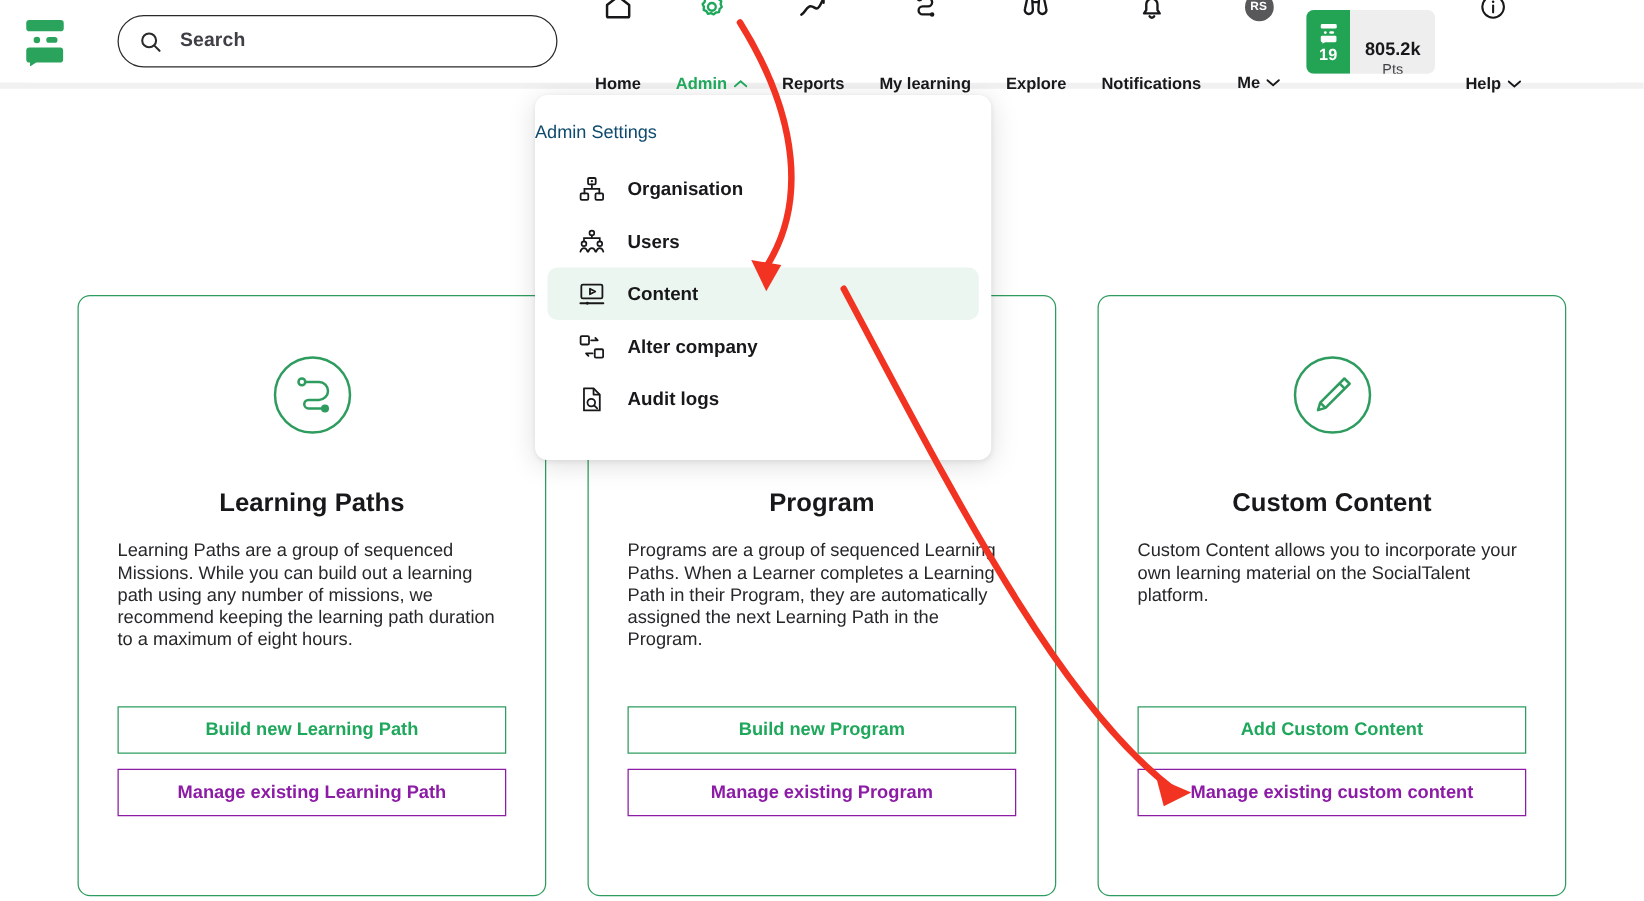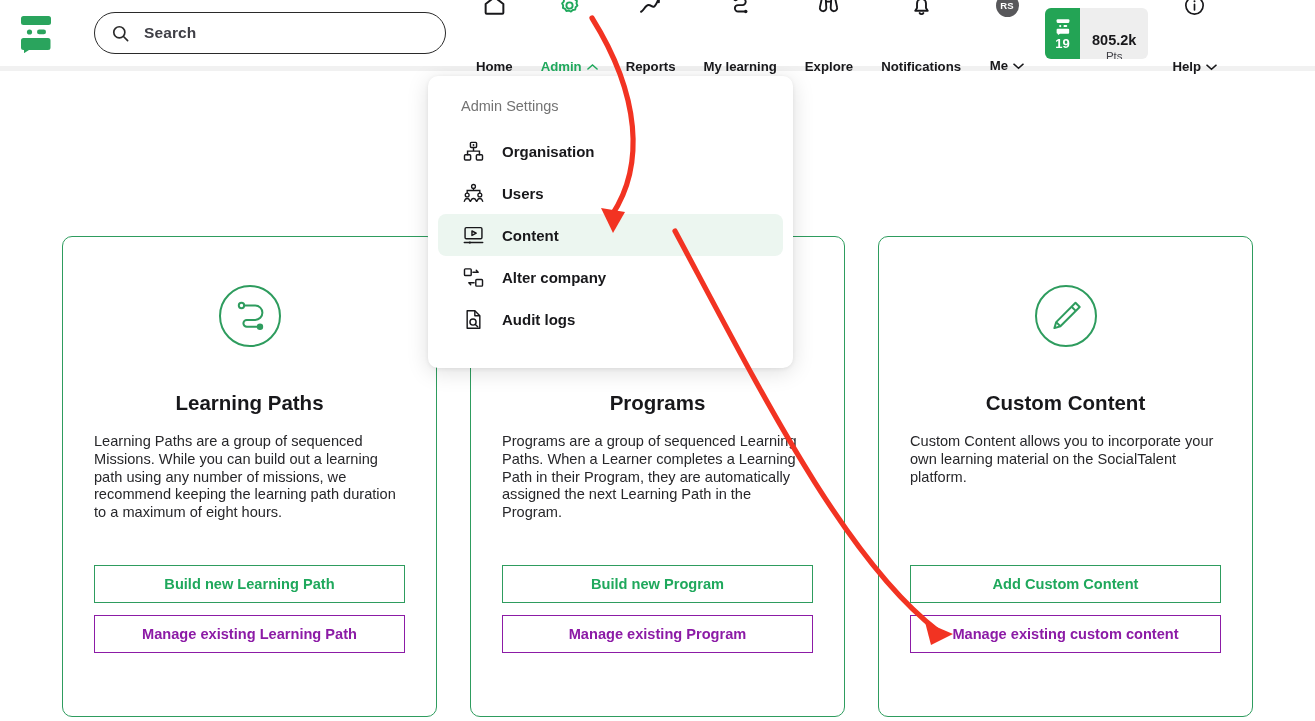--- a/index.html
+++ b/index.html
@@ -98,22 +98,22 @@
   .dropdown {
     position: absolute; left: 428px; top: 76px;
     width: 365px; height: 292px;
     background: #ffffff;
     border-radius: 10px;
     box-shadow: 0 4px 22px rgba(0,0,0,.13), 0 1px 4px rgba(0,0,0,.07);
     z-index: 20;
     padding-top: 22px;
   }
   .dropdown-title {
-    font-size: 14.5px; color: #737373; font-weight: 400;
-    padding-left: 33px; margin-bottom: 16px;
+    font-size: 14.5px; color: #0c4a6e; font-weight: 400;
+    margin-bottom: 16px;
   }
   .dd-item {
     display: flex; align-items: center;
     height: 42px; margin: 0 10px; padding-left: 23px;
     border-radius: 8px; cursor: pointer; gap: 17px;
   }
   .dd-item.selected { background: #ecf6f0; }
   .dd-icon { width: 24px; height: 24px; flex: none; display:flex; align-items:center; justify-content:center;}
   .dd-label { font-size: 15px; font-weight: 700; color: #18181b; }
 
@@ -332,21 +332,21 @@
       </div>
     </div>
 
     <div class="card">
       <svg class="card-icon" viewBox="0 0 64 64" fill="none" stroke="#2e9c5e" stroke-width="2">
         <circle cx="32" cy="32" r="30"></circle>
         <rect x="20" y="19" width="24" height="8" rx="2.4"></rect>
         <rect x="20" y="30" width="24" height="8" rx="2.4"></rect>
         <rect x="20" y="41" width="24" height="6" rx="2.4"></rect>
       </svg>
-      <div class="card-title">Programs</div>
+      <div class="card-title">Program</div>
       <div class="card-desc">Programs are a group of sequenced Learning Paths. When a Learner completes a Learning Path in their Program, they are automatically assigned the next Learning Path in the Program.</div>
       <div class="card-btns">
         <div class="btn btn-green">Build new Program</div>
         <div class="btn btn-purple">Manage existing Program</div>
       </div>
     </div>
 
     <div class="card">
       <svg class="card-icon" viewBox="0 0 64 64" fill="none" stroke="#2e9c5e" stroke-width="2">
         <circle cx="32" cy="32" r="30"></circle>

